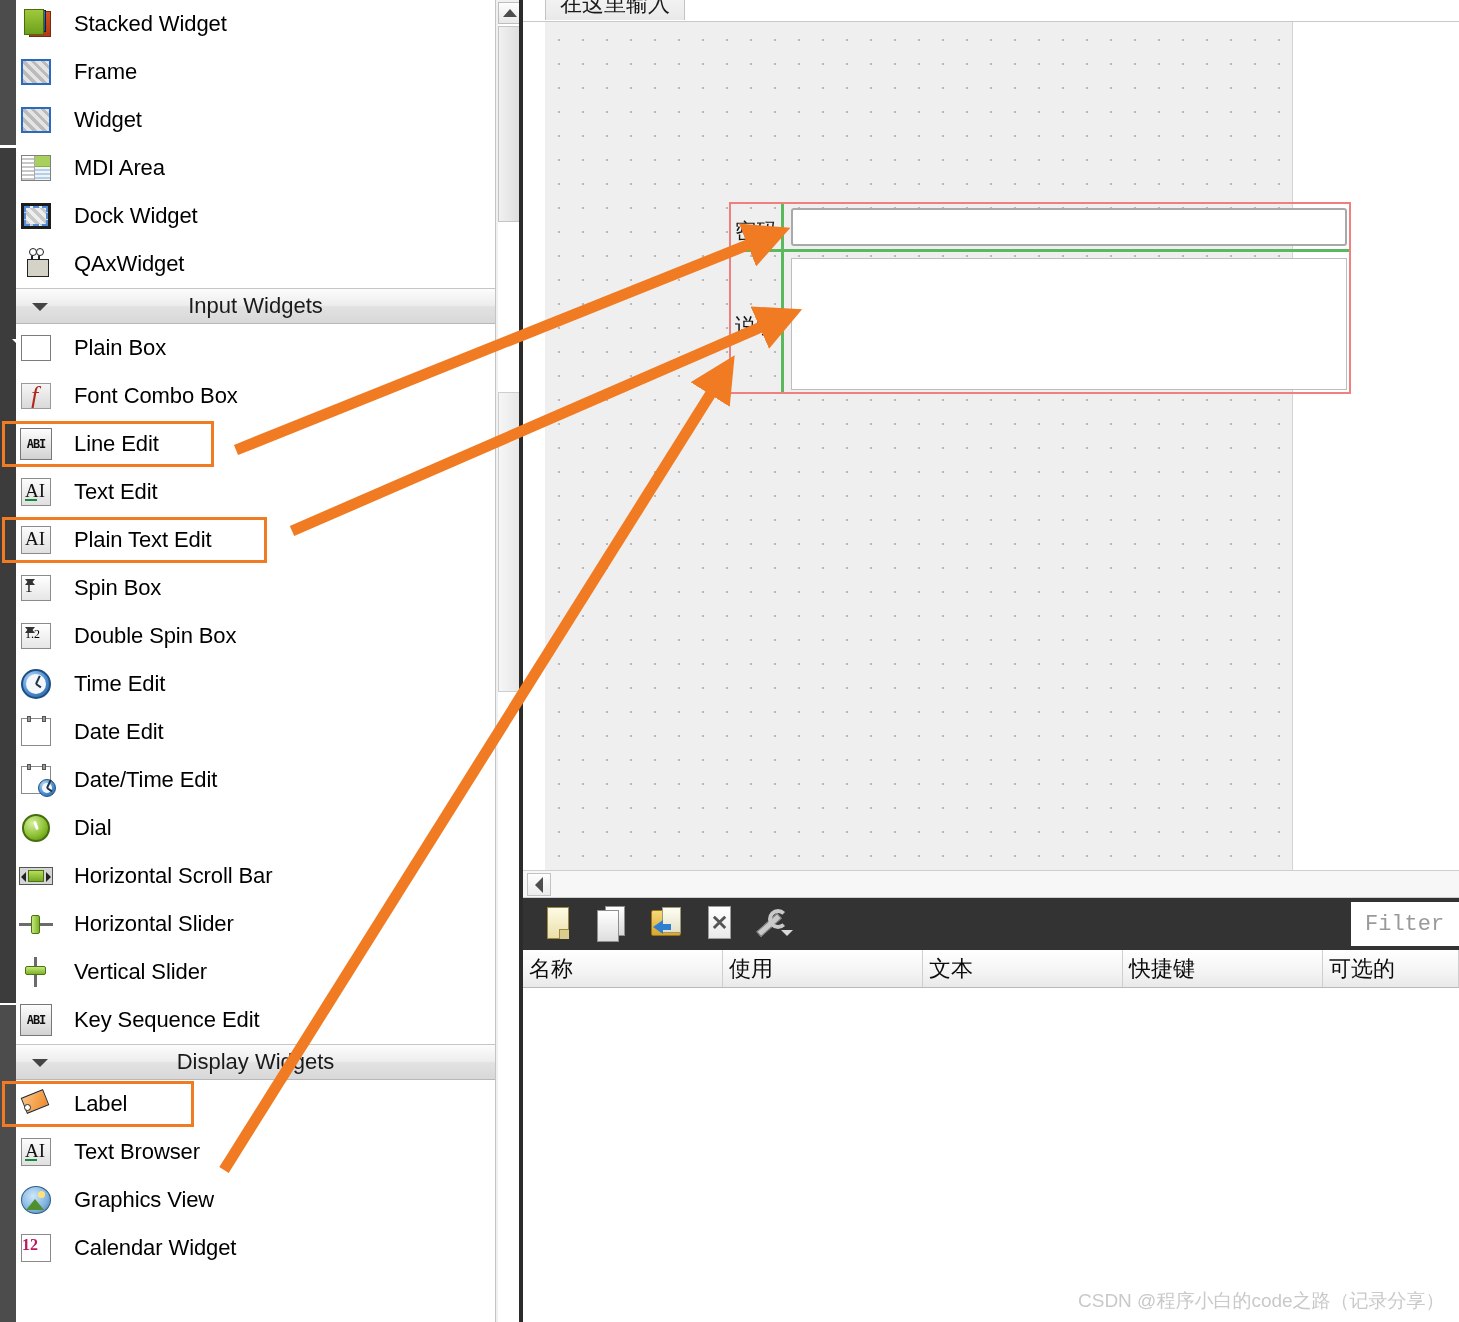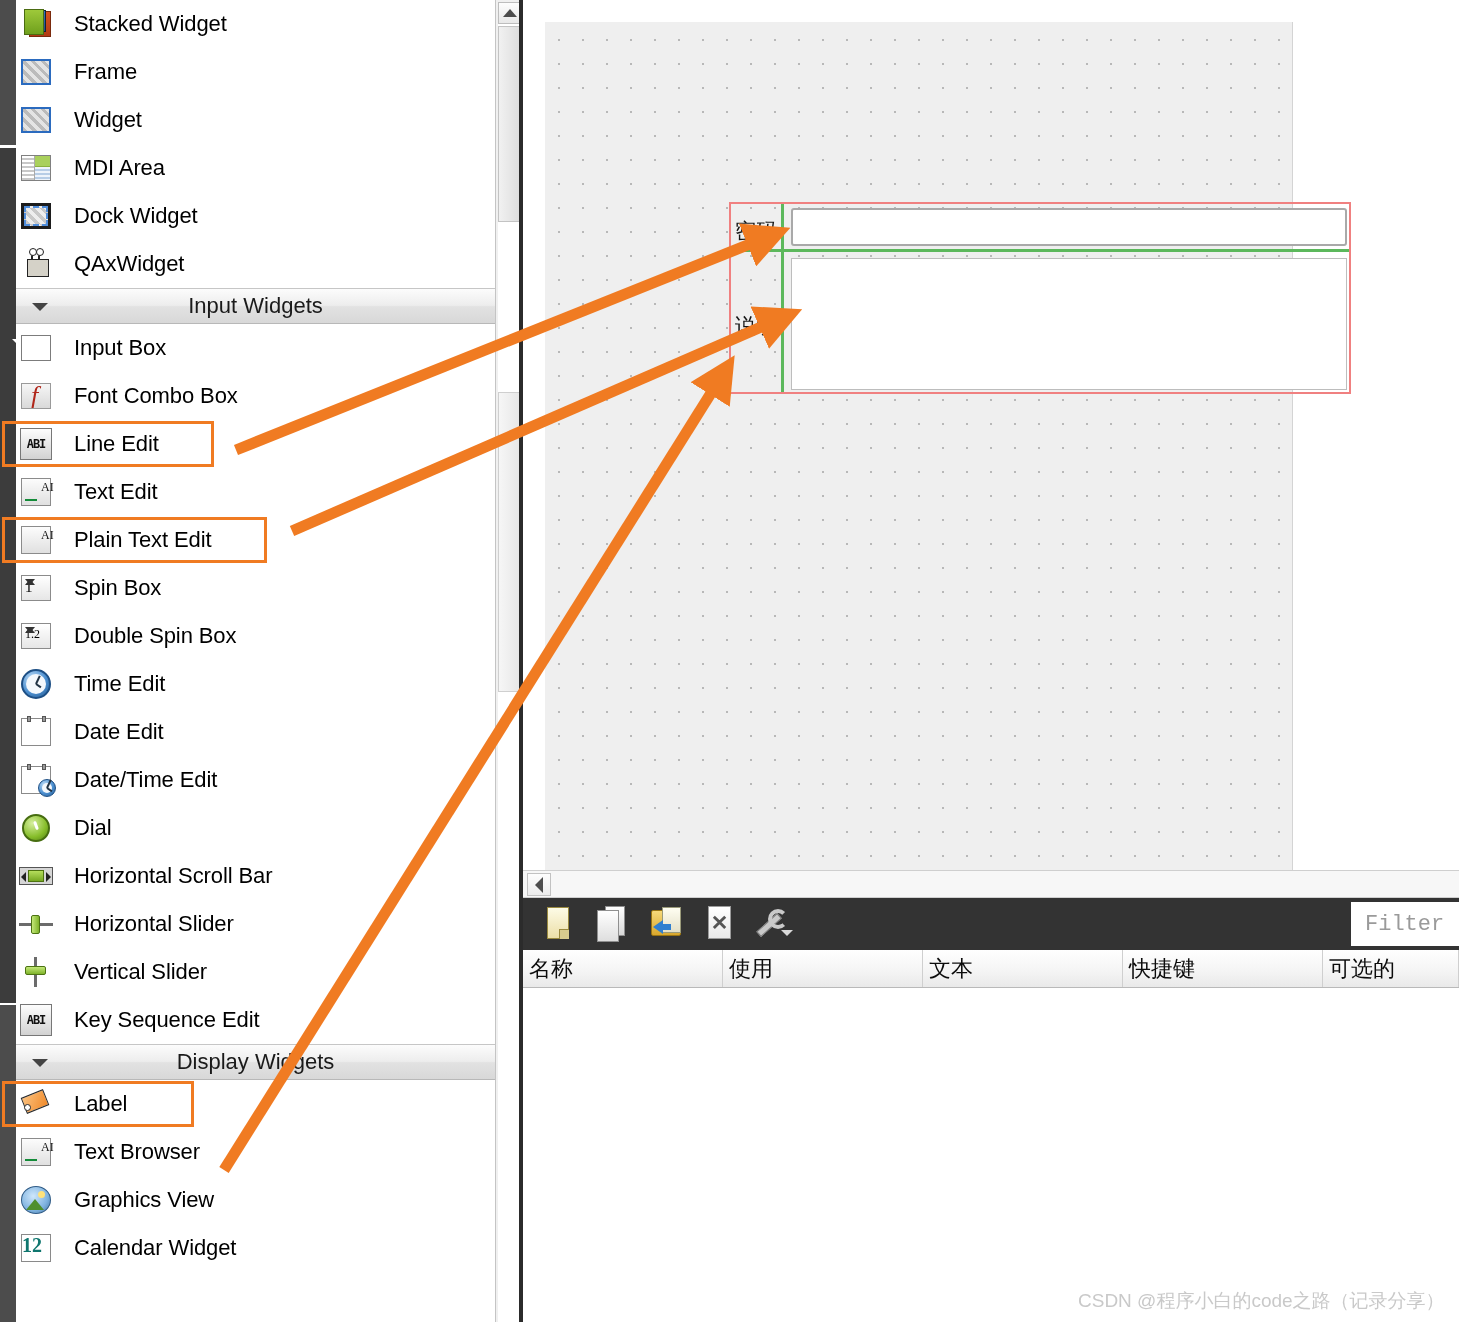--- a/index.html
+++ b/index.html
@@ -127,21 +127,21 @@
   .ic-font::after { content:'f'; position:absolute; left:9px; top:-3px; font-family:"Liberation Serif",serif;
      font-style:italic; font-size:26px; color:#b0261a; }
 
   .ic-abi { width:32px; height:32px; border:1px solid #777;
      background:linear-gradient(#fdfdfd,#d2d2d2); display:flex;align-items:center;justify-content:center; }
   .ic-abi span { font-family:"DejaVu Sans Mono",monospace; font-size:12px; letter-spacing:-1px; color:#111; font-weight:bold;}
 
   .ic-ai { width:30px; height:28px; border:1px solid #8b8b8b;
      background:linear-gradient(#fcfcfc,#e0e0e0); position:relative; }
   .ic-ai span { position:absolute; left:3px; top:1px; font-family:"Liberation Serif",serif;
-     font-size:12px; color:#111;margin-left:16px; }
+     font-size:19px; color:#111; }
   .ic-ai.green span { color:#111; }
   .ic-ai.green::after { content:''; position:absolute; left:3px; bottom:4px; width:12px; height:2px; background:#138b38;}
 
   .ic-spin { width:30px; height:26px; border:1px solid #8b8b8b; background:linear-gradient(#fff,#e6e6e6);
      position:relative; }
   .ic-spin span { position:absolute; left:3px; top:3px; font-family:"Liberation Serif",serif; font-size:15px;}
   .ic-spin .up,.ic-spin .dn { position:absolute; right:3px; width:0;height:0;
      border-left:5px solid transparent;border-right:5px solid transparent;}
   .ic-spin .up { top:3px; border-bottom:6px solid #333;}
   .ic-spin .dn { bottom:3px; border-top:6px solid #333;}
@@ -204,22 +204,22 @@
 
   .ic-gv { width:30px;height:28px;border-radius:50%; position:relative; overflow:hidden;
      background:radial-gradient(circle at 40% 35%,#cfe7fb,#7fb3e0 60%,#3e6f9e);
      border:1px solid #2f5b86;}
   .ic-gv::after { content:''; position:absolute; left:4px; bottom:3px; width:0;height:0;
      border-left:9px solid transparent; border-right:9px solid transparent; border-bottom:11px solid #4f8f2e;}
   .ic-gv i { position:absolute; right:5px; top:4px; width:7px;height:7px;border-radius:50%;background:#ffe27a;}
 
   .ic-calw { width:30px;height:28px;border:1px solid #8a8a8a; background:#fff; position:relative;}
   .ic-calw .top { height:7px; background:linear-gradient(#4f86d4,#2a5f9e);}
-  .ic-calw .num { font-family:"Liberation Serif",serif; font-size:20px;
-     color:#0f766e; font-weight:bold; line-height:20px;}
+  .ic-calw .num { font-family:"Liberation Serif",serif; font-size:16px;
+     color:#be185d; font-weight:bold; line-height:20px;}
 
   
   #wb-scroll {
     position: absolute; left: 495px; top: 0; width: 28px; height: 1322px;
     background: #f0f0f0; border-left: 1px solid #c4c4c4;
   }
   #wb-scroll .btn-up {
     position: absolute; left: 2px; top: 2px; width: 24px; height: 22px;
     background: linear-gradient(#fdfdfd,#e8e8e8); border: 1px solid #bdbdbd;
     display:flex; align-items:center; justify-content:center;
@@ -447,21 +447,21 @@
           <span class="wb-label">QAxWidget</span>
         </div>
         <div class="wb-section">
           <span class="sec-arrow"></span>
           <span>Input Widgets</span>
         </div>
         <div class="wb-row">
           <span class="wb-icon">
             <span class="ic-combo"><span class="hdr"></span><span class="ln"></span><span class="ln"></span><span class="ln"></span></span>
           </span>
-          <span class="wb-label">Input Box</span>
+          <span class="wb-label">Plain Box</span>
         </div>
         <div class="wb-row">
           <span class="wb-icon">
             <span class="ic-font"></span>
           </span>
           <span class="wb-label">Font Combo Box</span>
         </div>
         <div class="wb-row">
           <span class="wb-icon">
             <span class="ic-abi">
@@ -613,20 +613,25 @@
       <div class="thumb"></div>
       <div class="thumb2"></div>
     </div>
   </div>
   <div class="panel-divider"></div>
 
   <div id="right">
 
     <div id="canvas-left-white"></div>
 
+    <div id="tab-strip">
+      <div id="tab-type-here">
+        <span>在这里输入</span>
+      </div>
+    </div>
 
     <div id="canvas">
       <div id="form-layout">
         <div id="form-col-guide"></div>
         <div id="form-row-guide"></div>
 
         <div class="form-label" id="lbl-password">密码</div>
         <div class="form-label" id="lbl-desc">说明</div>
 
         <div id="field-password"></div>

